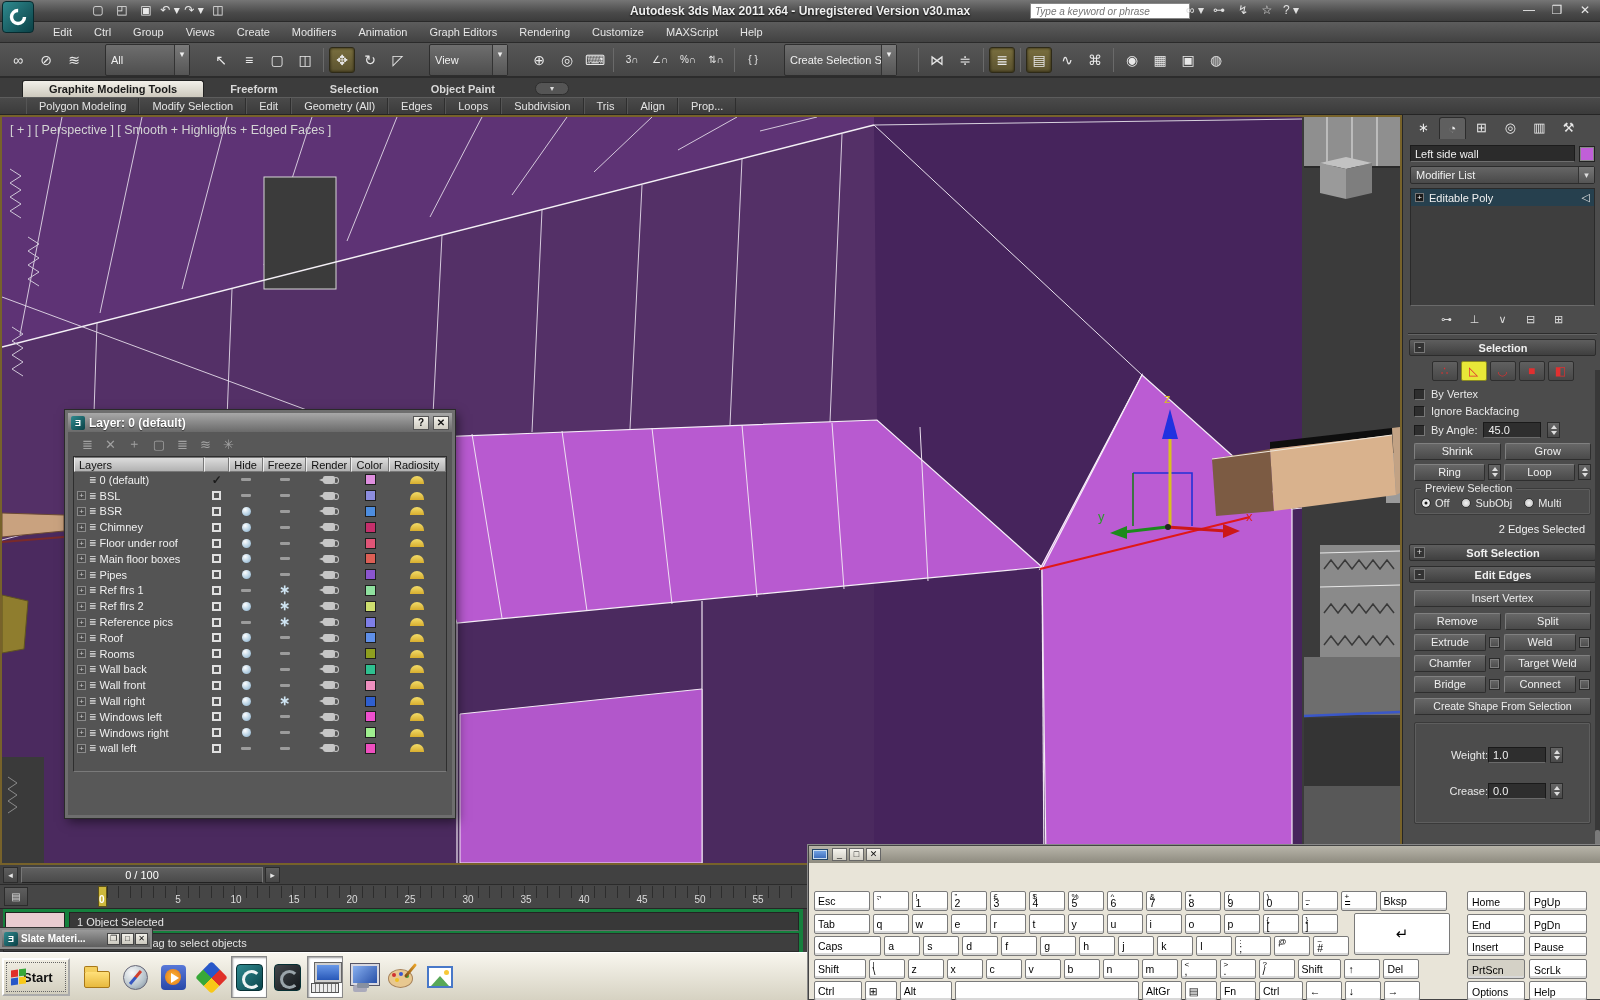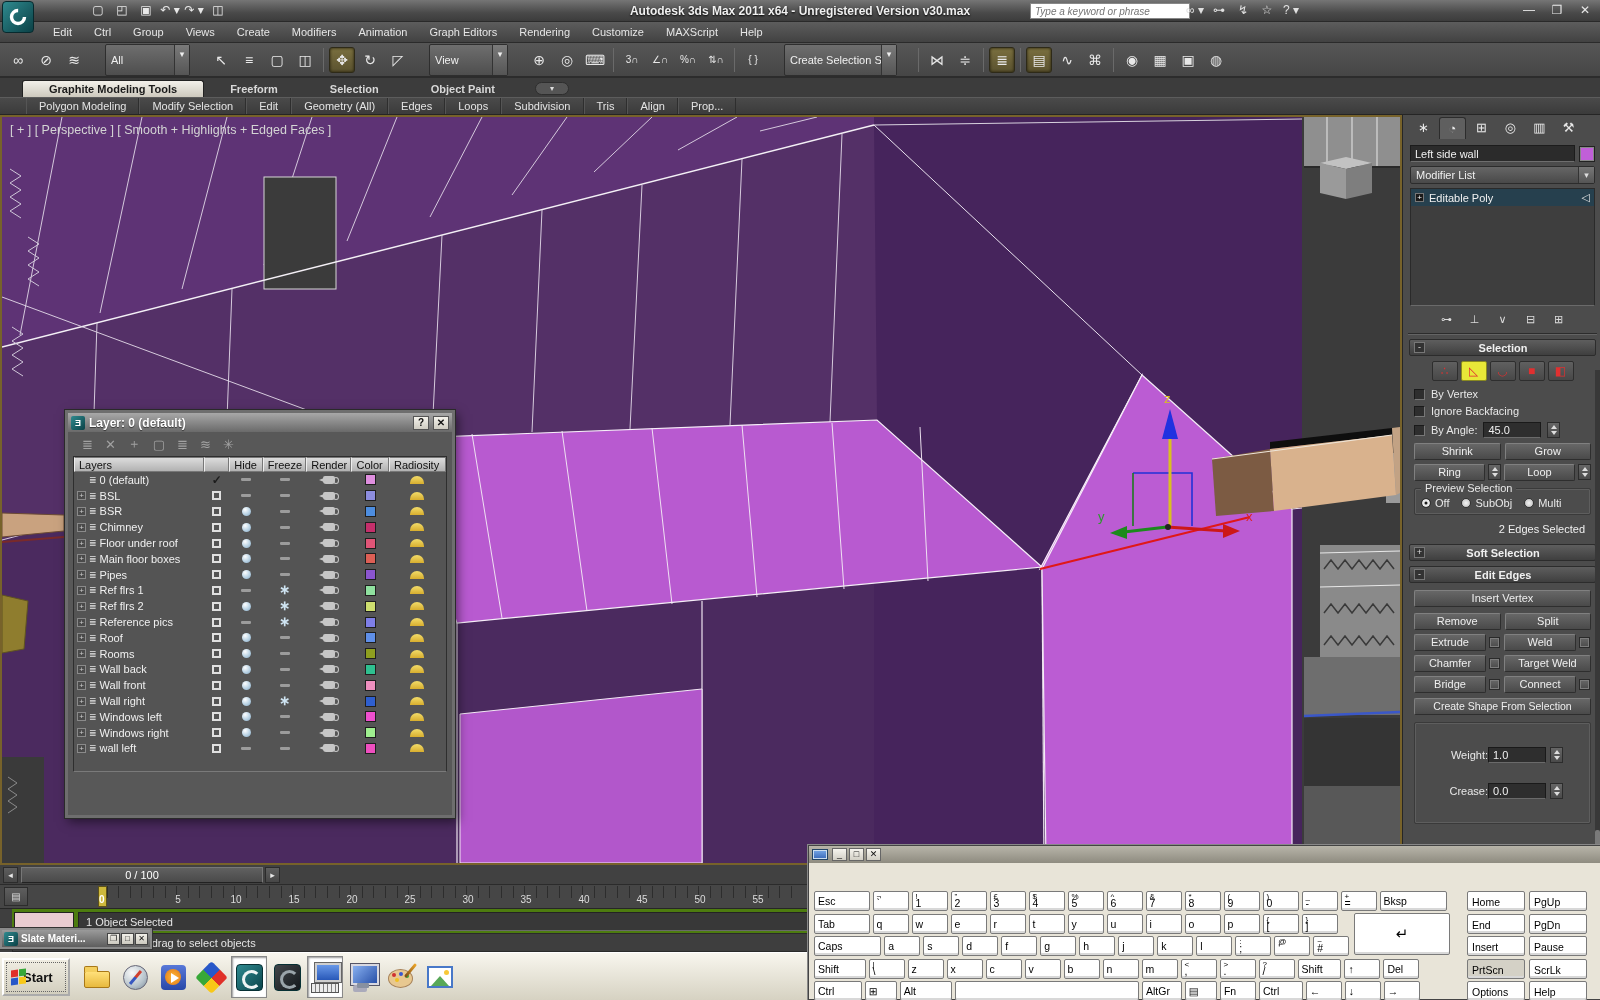--- a/index.html
+++ b/index.html
@@ -135,21 +135,21 @@
 
 #timeslider{position:absolute;left:0;top:865px;width:1600px;height:20px;background:#414141;border-bottom:1px solid #2b2b2b;color:#e8e8e8}
 .tsarrow{position:absolute;top:2px;width:15px;height:16px;background:linear-gradient(#5e5e5e,#474747);border:1px solid #2c2c2c;text-align:center;line-height:15px;font-size:9px}
 #framebox{position:absolute;left:21px;top:2px;width:242px;height:16px;background:linear-gradient(#606060,#4a4a4a);border:1px solid #777;border-bottom-color:#222;text-align:center;line-height:15px;font-size:11px;color:#fff}
 #trackbar{position:absolute;left:0;top:885px;width:1600px;height:24px;background:#464646;border-bottom:1px solid #262626}
 #tb-ticks{position:absolute;left:96px;top:1px;width:700px;height:12px;background:repeating-linear-gradient(90deg,transparent 0 10.6px,#2d2d2d 10.6px 11.6px)}
 .ticklabel{position:absolute;top:9px;font-size:10px;color:#dcdcdc;transform:translateX(-50%)}
 #frame-marker{position:absolute;left:98px;top:1px;width:9px;height:21px;background:#cdb83c;border:1px solid #5e521a}
 #marker-label{position:absolute;left:99px;top:9px;font-size:10px;color:#fff;font-weight:bold}
 #tb-mini{position:absolute;left:4px;top:2px;width:24px;height:19px;background:linear-gradient(#5e5e5e,#474747);border:1px solid #2c2c2c;color:#ddd;text-align:center;line-height:18px;font-size:10px}
-#statusbar{position:absolute;left:12px;top:909px;width:800px;height:43px;background:#4d7c0f}
+#statusbar{position:absolute;left:3px;top:909px;width:800px;height:43px;background:#15803d}
 #statswatch{position:absolute;left:2px;top:3px;width:60px;height:19px;background:#e9ccd1;border:1px solid #222;border-bottom-color:#777}
 #statfld1{position:absolute;left:66px;top:3px;width:730px;height:19px;background:#383838;border:1px solid #232323;border-bottom-color:#6a6a6a;color:#e4e4e4;line-height:18px;padding-left:7px}
 #statfld2{position:absolute;left:0px;top:24px;width:796px;height:19px;background:#3e3e3e;border:1px solid #2a2a2a;color:#e4e4e4;line-height:18px;padding-left:102px}
 
 
 #slatewin{position:absolute;left:0;top:928px;width:152px;height:21px;background:linear-gradient(#9a9a9a,#5e5e5e);border:2px solid #8a8a8a;outline:1px solid #333;display:flex;align-items:center;gap:3px;padding:0 2px;z-index:45}
 #slatewin .t{flex:1;color:#fff;font-size:10px;font-weight:bold;white-space:nowrap;overflow:hidden}
 .swb{width:13px;height:12px;background:linear-gradient(#f2f0ea,#ccc9bf);border:1px solid #444;font-size:8px;line-height:10px;text-align:center;color:#111;flex:none}
 
 

